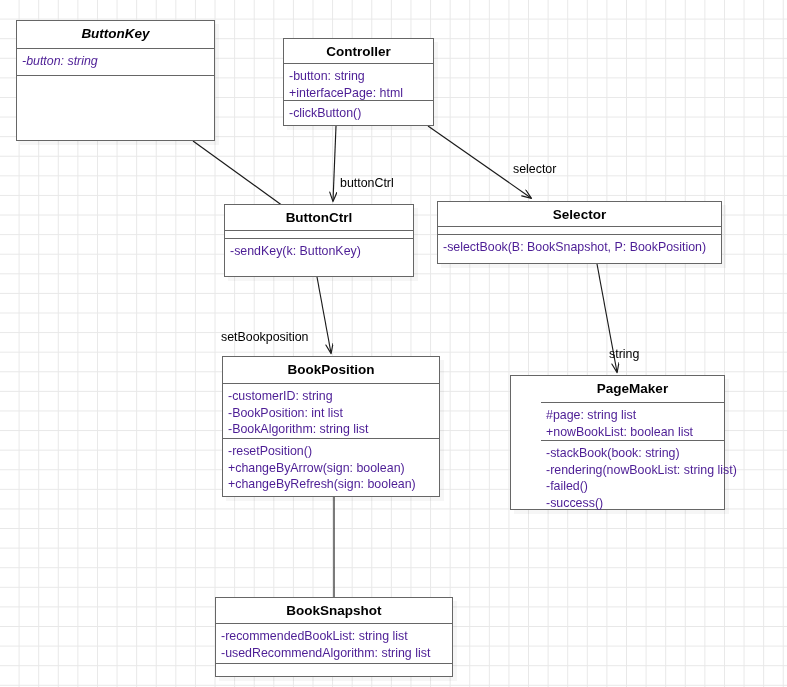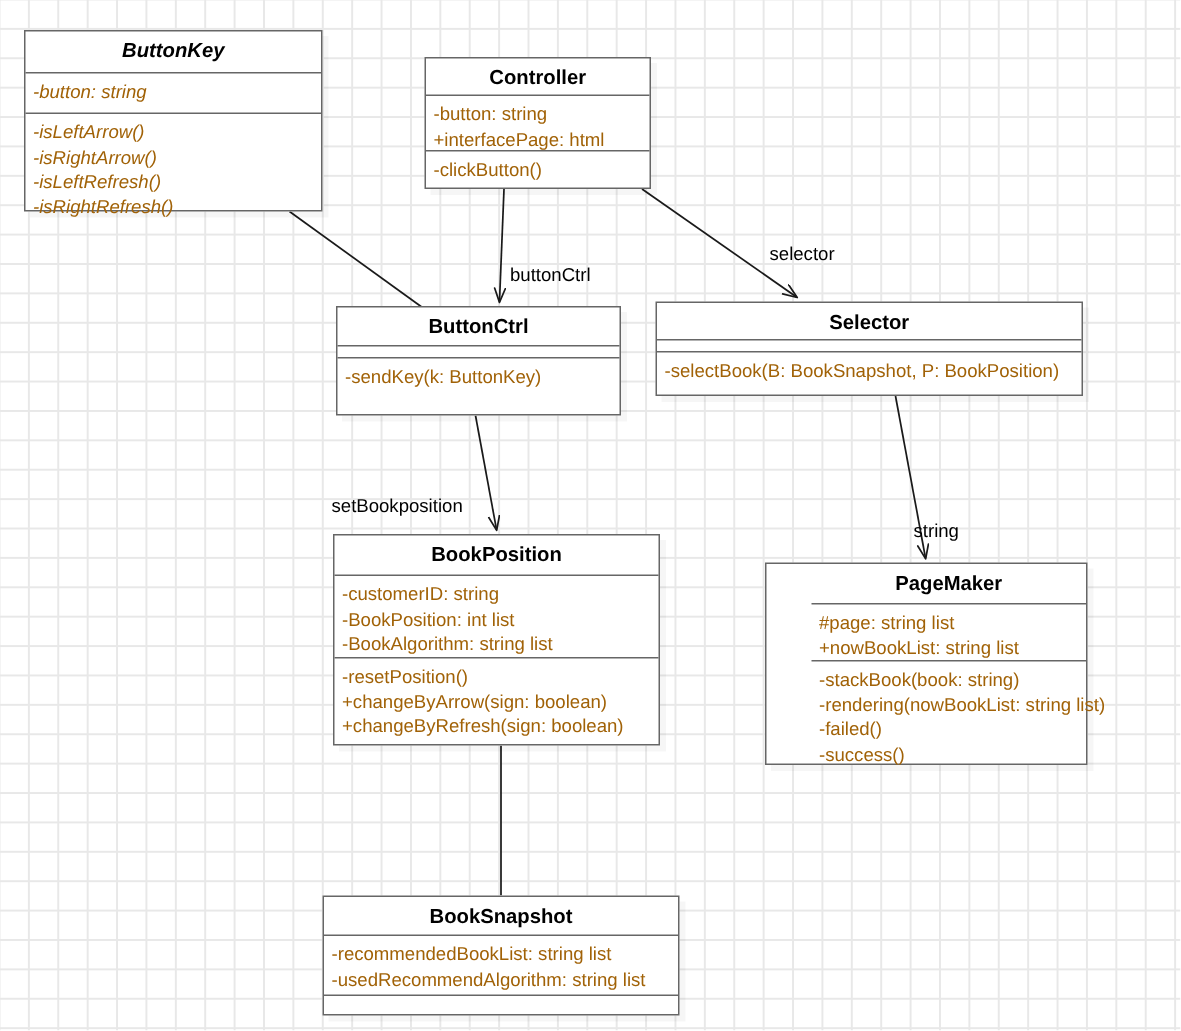--- a/index.html
+++ b/index.html
@@ -54,21 +54,21 @@
   .cls-ops {
     box-sizing: border-box;
     padding: 4px 5px 4px 5px;
   }
   .cls-attrs.empty, .cls-ops.empty {
     padding: 0;
     min-height: 7px;
   }
   .member {
     font-size: 12.4px;
-    color: #a16207;
+    color: #4c1d95;
     line-height: 16.5px;
     white-space: nowrap;
   }
   .edge-label {
     position: absolute;
     font-size: 12.4px;
     color: #000000;
     white-space: nowrap;
     z-index: 3;
   }
@@ -92,26 +92,20 @@
         <line x1="597" y1="264" x2="617" y2="372" stroke="#1a1a1a" stroke-width="1.15" marker-end="url(#arrowhead)"></line>
         <line x1="334" y1="497" x2="334" y2="597" stroke="#1a1a1a" stroke-width="1.15"></line>
       </g>
   </svg>
 
   <div id="class-layer">
       <div class="uml-class" style="left: 16px; top: 20px; width: 199px; height: 121px; border-color: rgb(102, 102, 102); font-style: italic;">
         <div class="cls-title" style="height: 28px; border-bottom-color: rgb(102, 102, 102);">ButtonKey</div>
         <div class="cls-attrs" style="height: 27px; border-bottom-color: rgb(102, 102, 102);">
           <div class="member">-button: string</div>
-        </div>
-        <div class="cls-ops">
-          <div class="member">-isLeftArrow()</div>
-          <div class="member">-isRightArrow()</div>
-          <div class="member">-isLeftRefresh()</div>
-          <div class="member">-isRightRefresh()</div>
         </div>
       </div>
       <div class="uml-class" style="left: 283px; top: 38px; width: 151px; height: 88px; border-color: rgb(102, 102, 102);">
         <div class="cls-title" style="height: 25px; border-bottom-color: rgb(102, 102, 102); text-align: center;">Controller</div>
         <div class="cls-attrs" style="height: 37px; border-bottom-color: rgb(102, 102, 102);">
           <div class="member">-button: string</div>
           <div class="member">+interfacePage: html</div>
         </div>
         <div class="cls-ops">
           <div class="member">-clickButton()</div>
@@ -141,21 +135,21 @@
         <div class="cls-ops">
           <div class="member">-resetPosition()</div>
           <div class="member">+changeByArrow(sign: boolean)</div>
           <div class="member">+changeByRefresh(sign: boolean)</div>
         </div>
       </div>
       <div class="uml-class" style="left: 510px; top: 375px; width: 215px; height: 135px; border-color: rgb(102, 102, 102); padding-left: 30px;">
         <div class="cls-title" style="height: 27px; border-bottom-color: rgb(102, 102, 102);">PageMaker</div>
         <div class="cls-attrs" style="height: 38px; border-bottom-color: rgb(102, 102, 102);">
           <div class="member">#page: string list</div>
-          <div class="member">+nowBookList: string list</div>
+          <div class="member">+nowBookList: boolean list</div>
         </div>
         <div class="cls-ops">
           <div class="member">-stackBook(book: string)</div>
           <div class="member">-rendering(nowBookList: string list)</div>
           <div class="member">-failed()</div>
           <div class="member">-success()</div>
         </div>
       </div>
       <div class="uml-class" style="left: 215px; top: 597px; width: 238px; height: 80px; border-color: rgb(102, 102, 102);">
         <div class="cls-title" style="height: 26px; border-bottom-color: rgb(102, 102, 102);">BookSnapshot</div>

